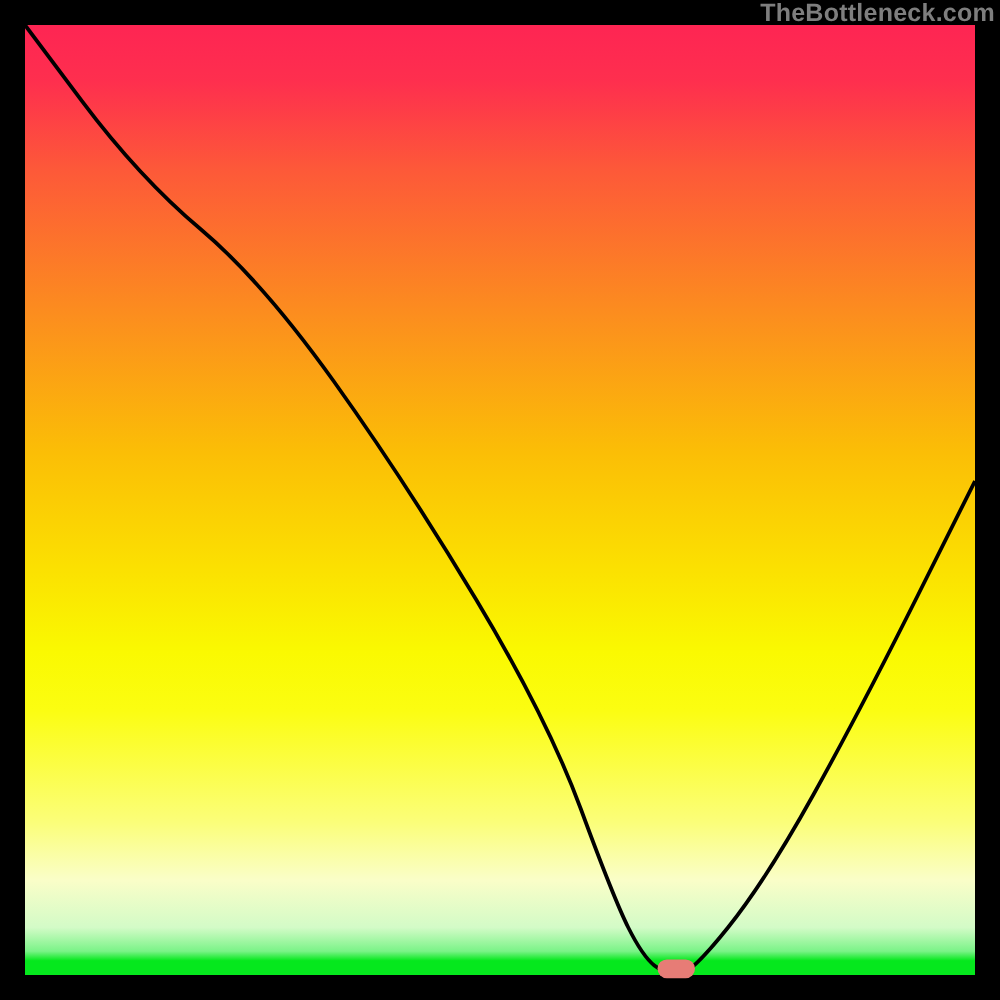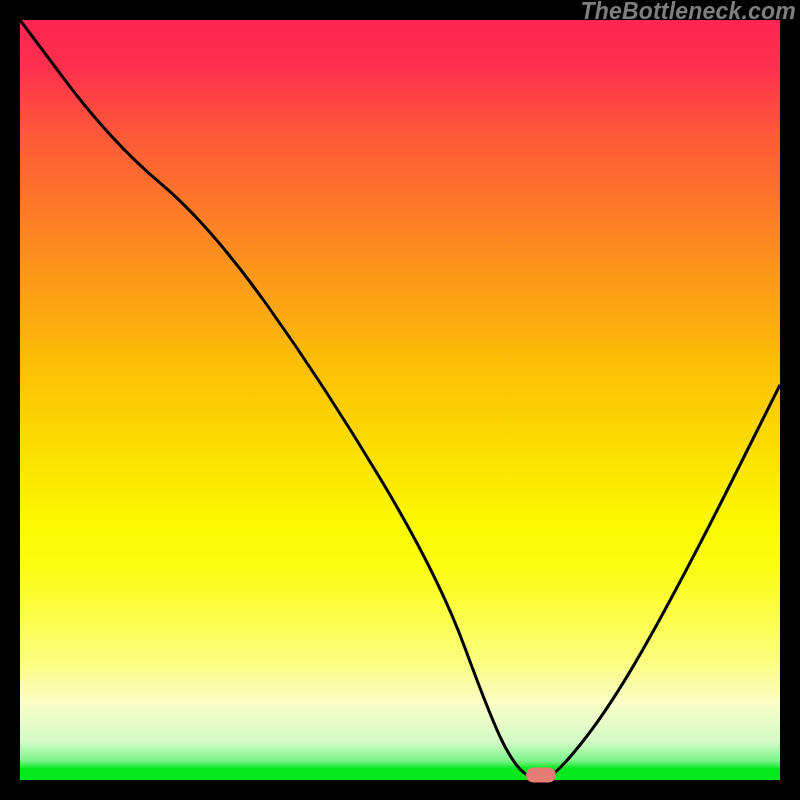--- a/index.html
+++ b/index.html
@@ -43,26 +43,25 @@
     position: absolute;
     inset: 0;
     width: 100%;
     height: 100%;
   }
   .watermark {
     position: absolute;
     top: 0;
     right: 4px;
     font-family: Arial, Helvetica, sans-serif;
-    font-size: 23px;
+    font-size: 20px;
     font-weight: 600;
     color: #7e7e7e;
     line-height: 22px;
     letter-spacing: 0.2px;
-    font-style: italic;
   }
   .marker {
     position: absolute;
     width: 30px;
     height: 15px;
     border-radius: 8px;
     background: #e77c76;
     transform: translate(-50%, -50%);
   }
 </style>

